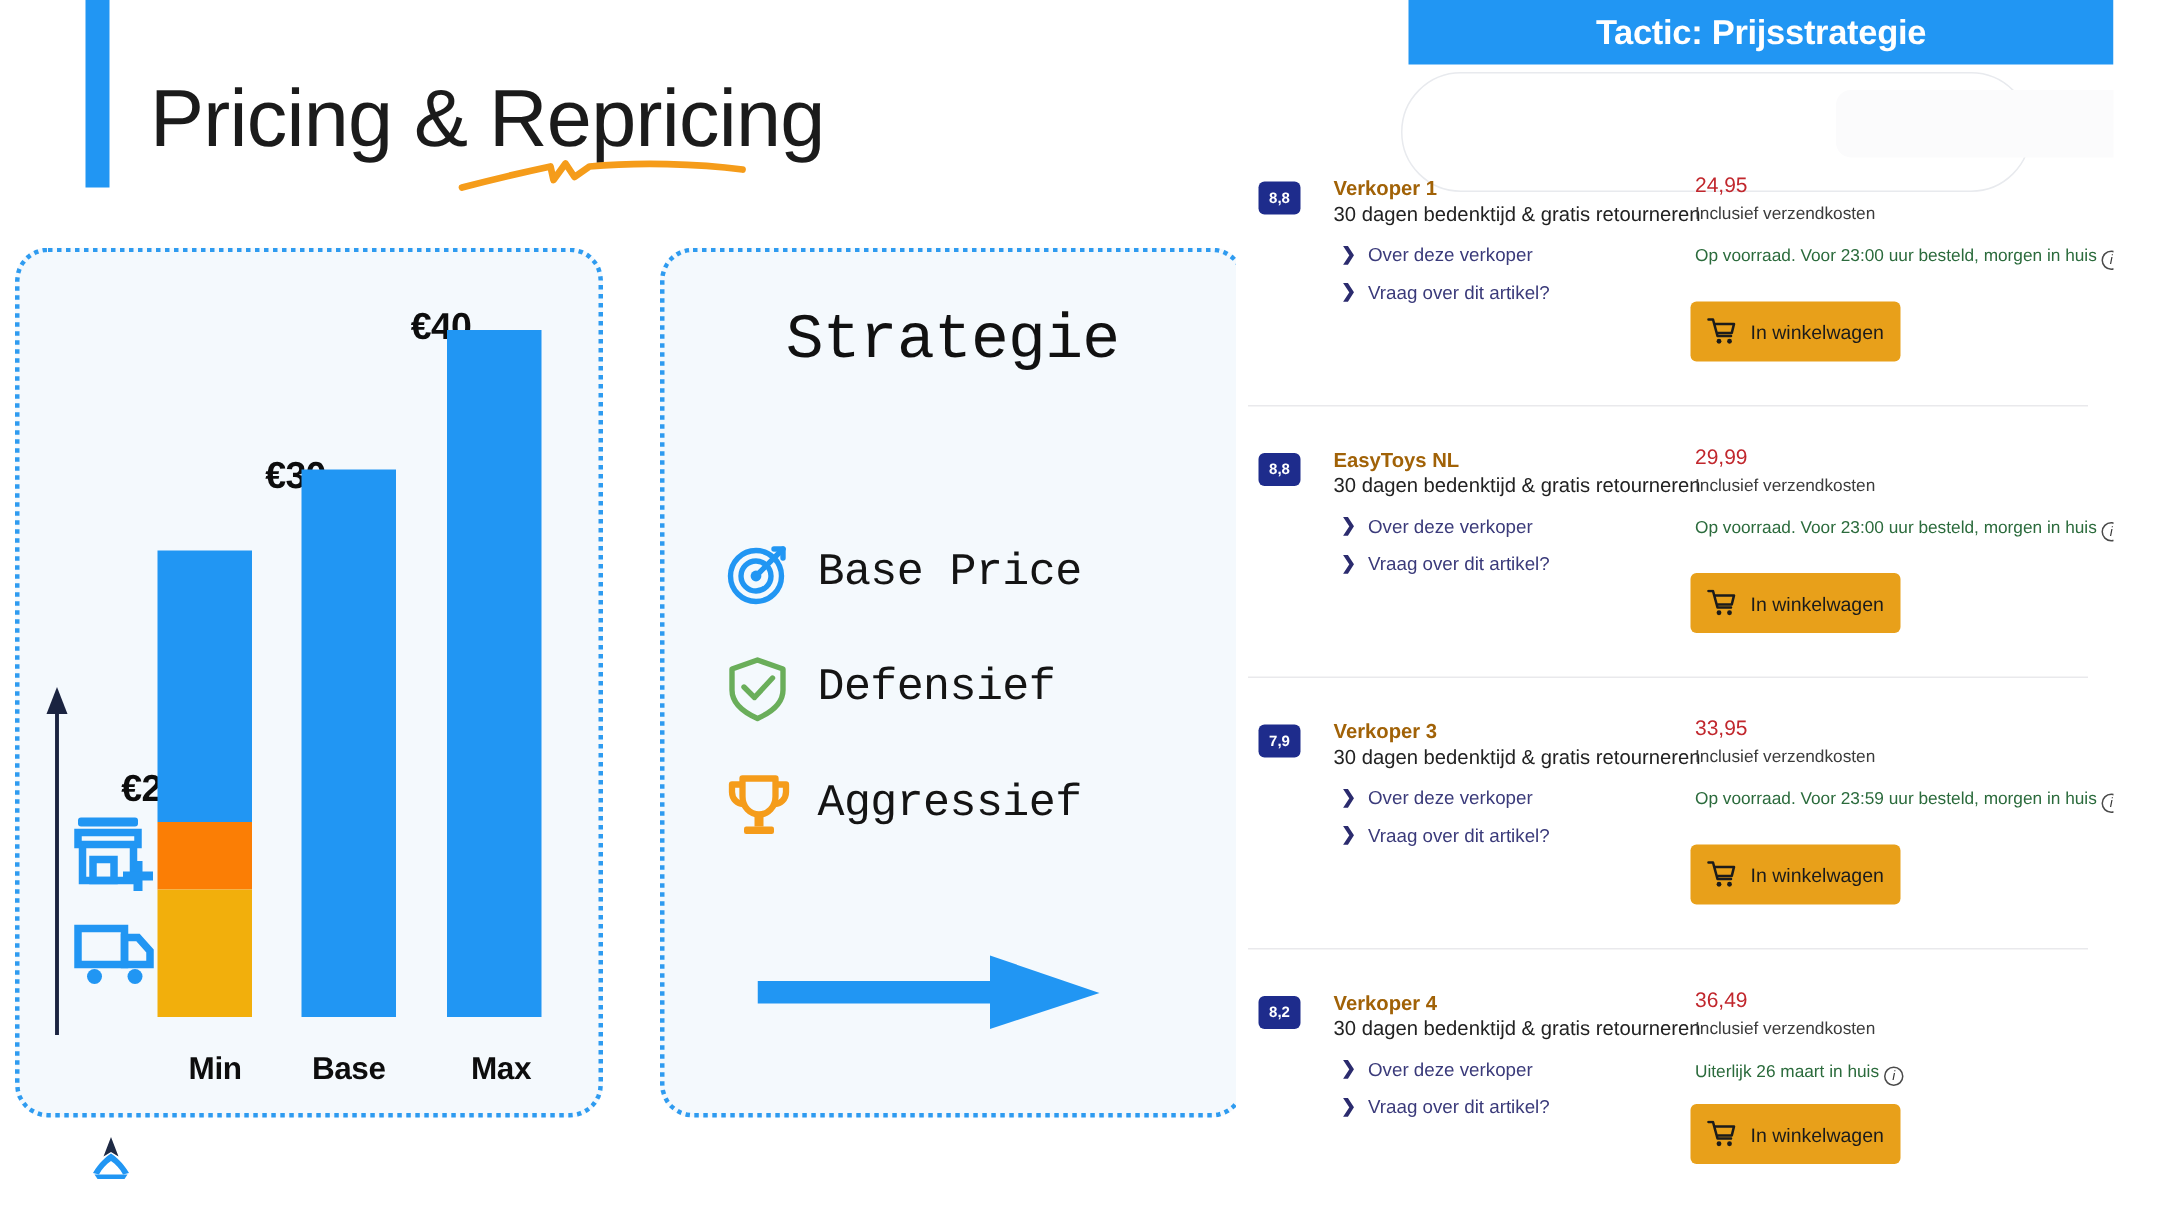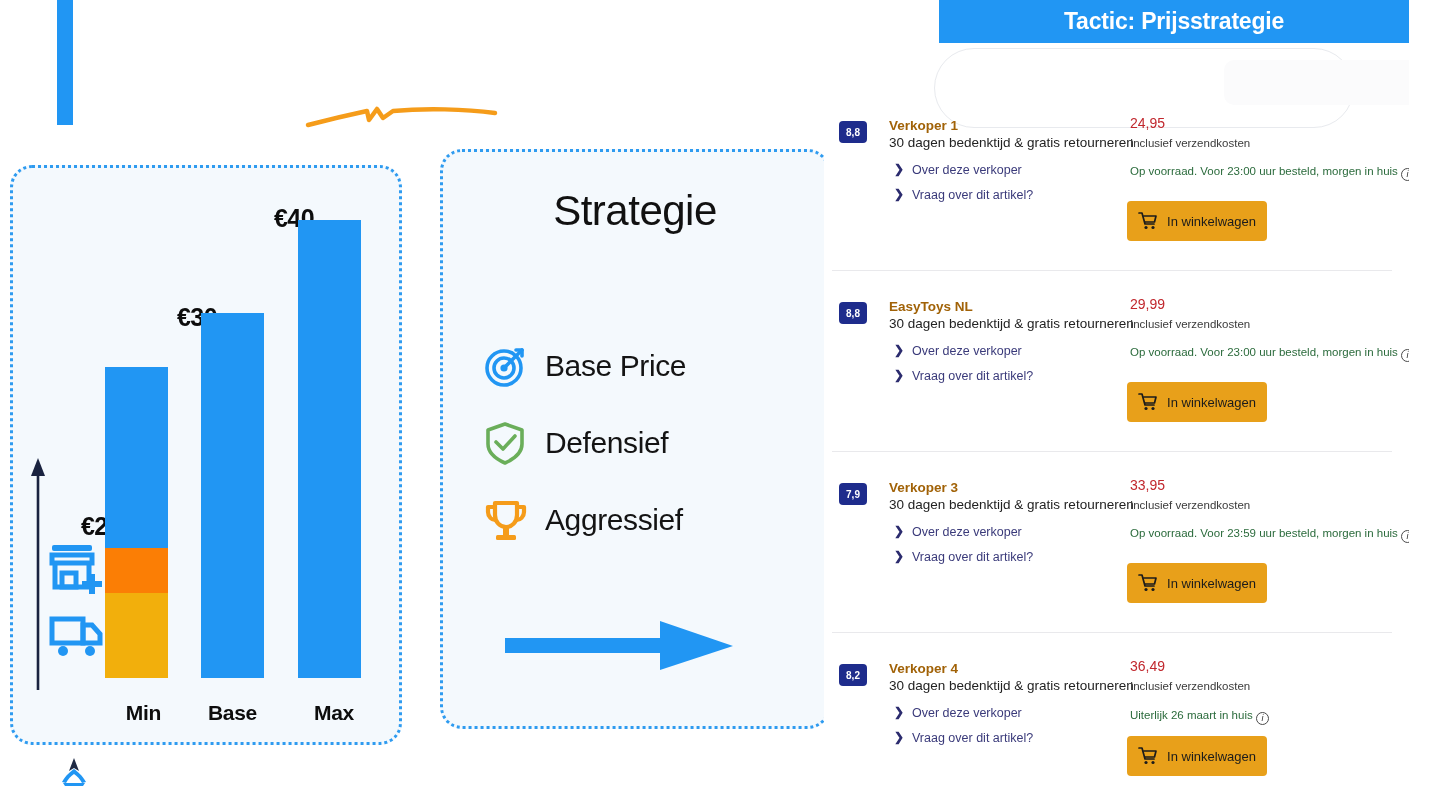--- a/index.html
+++ b/index.html
@@ -24,21 +24,21 @@
   .title-squiggle { position: absolute; left: 305px; top: 104px; }
 
   
   .card {
     position: absolute;
     background: #F4F9FD;
     border: 3px dotted #2e9bf0;
     border-radius: 22px;
   }
   #chart-card { left: 10px; top: 165px; width: 392px; height: 580px; }
-  #strategy-card { left: 440px; top: 149px; width: 390px; height: 580px; }
+  #strategy-card { left: 440px; top: 165px; width: 390px; height: 580px; font-family: Liberation Mono, monospace; }
 
   
   .axis-arrow { position: absolute; left: 16px; top: 290px; }
   .chart-icon { position: absolute; color:#2196F3; }
   #shop-icon { left: 36px; top: 375px; }
   #truck-icon { left: 36px; top: 445px; }
 
   .bar-group { position: absolute; left: 0; top: 0; width: 100%; height: 100%; }
   .bar { position: absolute; width: 63px; }
   .bar .seg { position: absolute; left:0; width: 100%; }
@@ -140,20 +140,21 @@
   .logo-text { font-size: 25px; color: #1a1a1a; letter-spacing: -0.6px; }
   .logo-text b { font-weight: 700; }
   .logo-text span { font-weight: 400; color:#2b2b2b; }
 </style>
 </head>
 <body>
 
 <div id="slide">
 
   <div class="title-bar"></div>
+  <div class="title-text">Pricing &amp; Repricing</div>
   <svg class="title-squiggle" width="195" height="26" viewBox="0 0 195 26">
     <path d="M3 21 C30 14, 48 10, 62 7 L64 16 L72 5 L78 14 L88 7 C120 4, 160 5, 190 9" fill="none" stroke="#F59C1A" stroke-width="4.5" stroke-linecap="round" stroke-linejoin="round"></path>
   </svg>
 
   <div class="card" id="chart-card">
 
     <svg class="axis-arrow" width="18" height="235" viewBox="0 0 18 235">
       <line x1="9" y1="232" x2="9" y2="16" stroke="#1a2340" stroke-width="2.6"></line>
       <polygon points="9,0 2,18 16,18" fill="#1a2340"></polygon>
     </svg>

